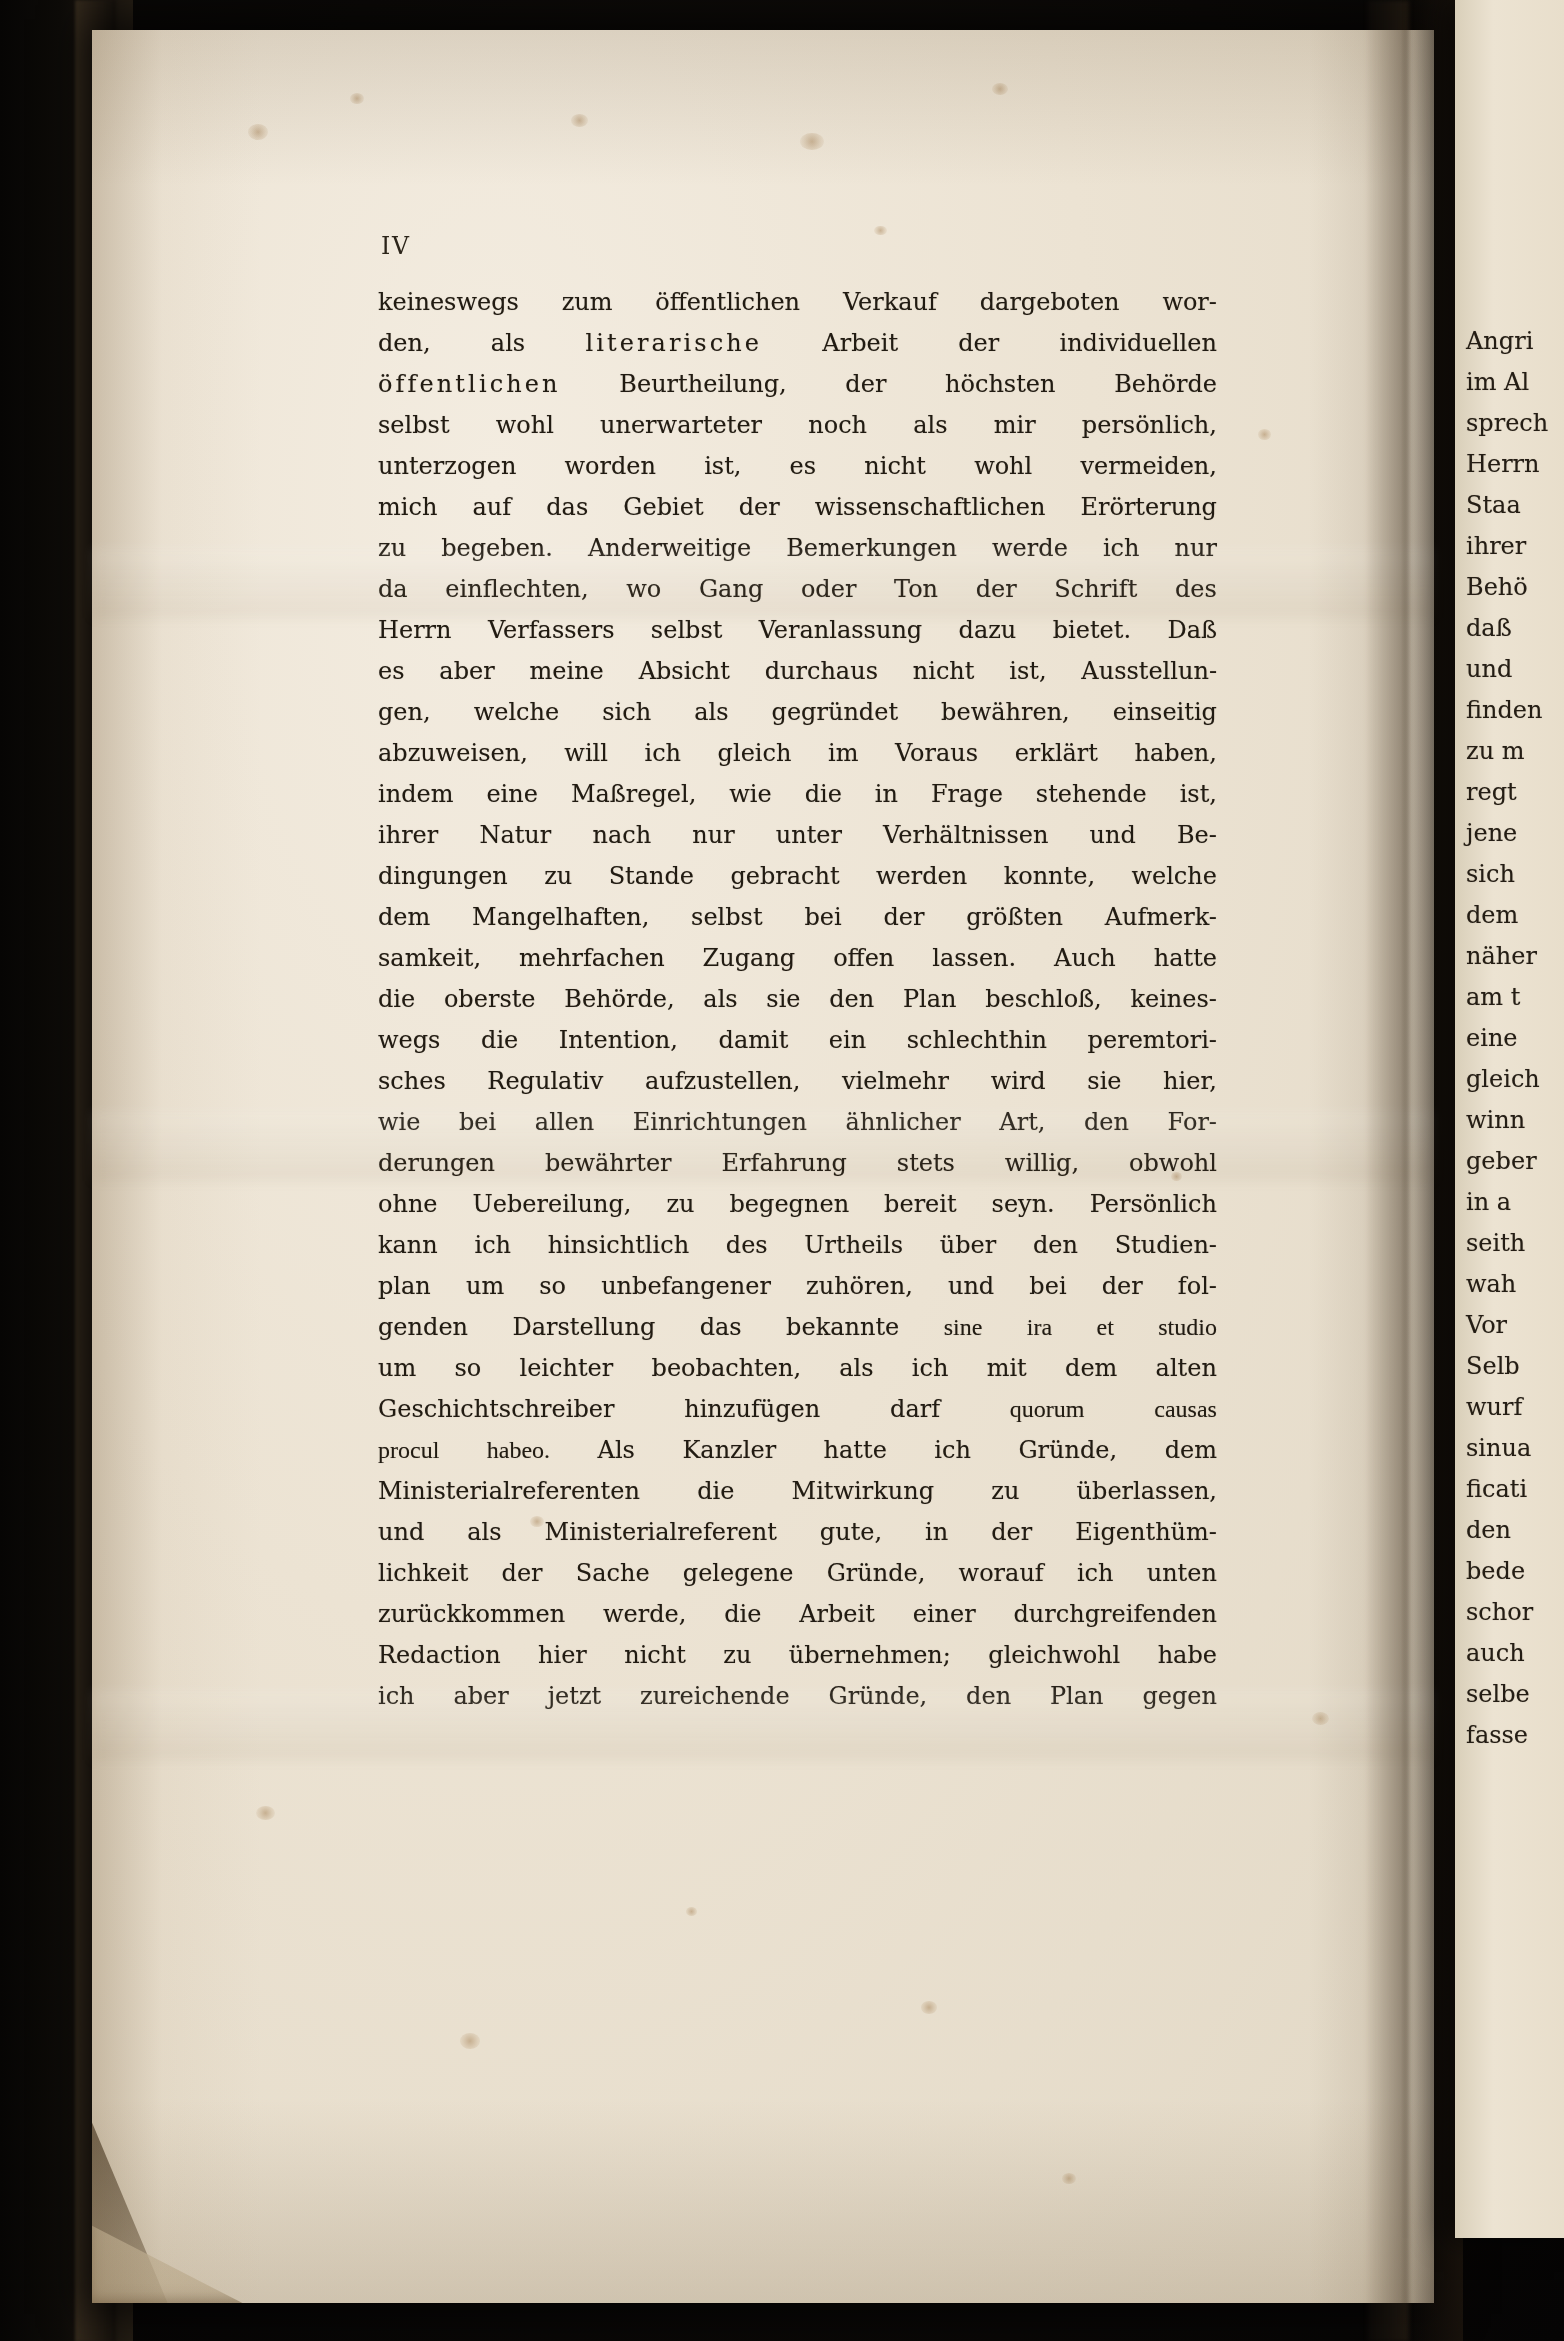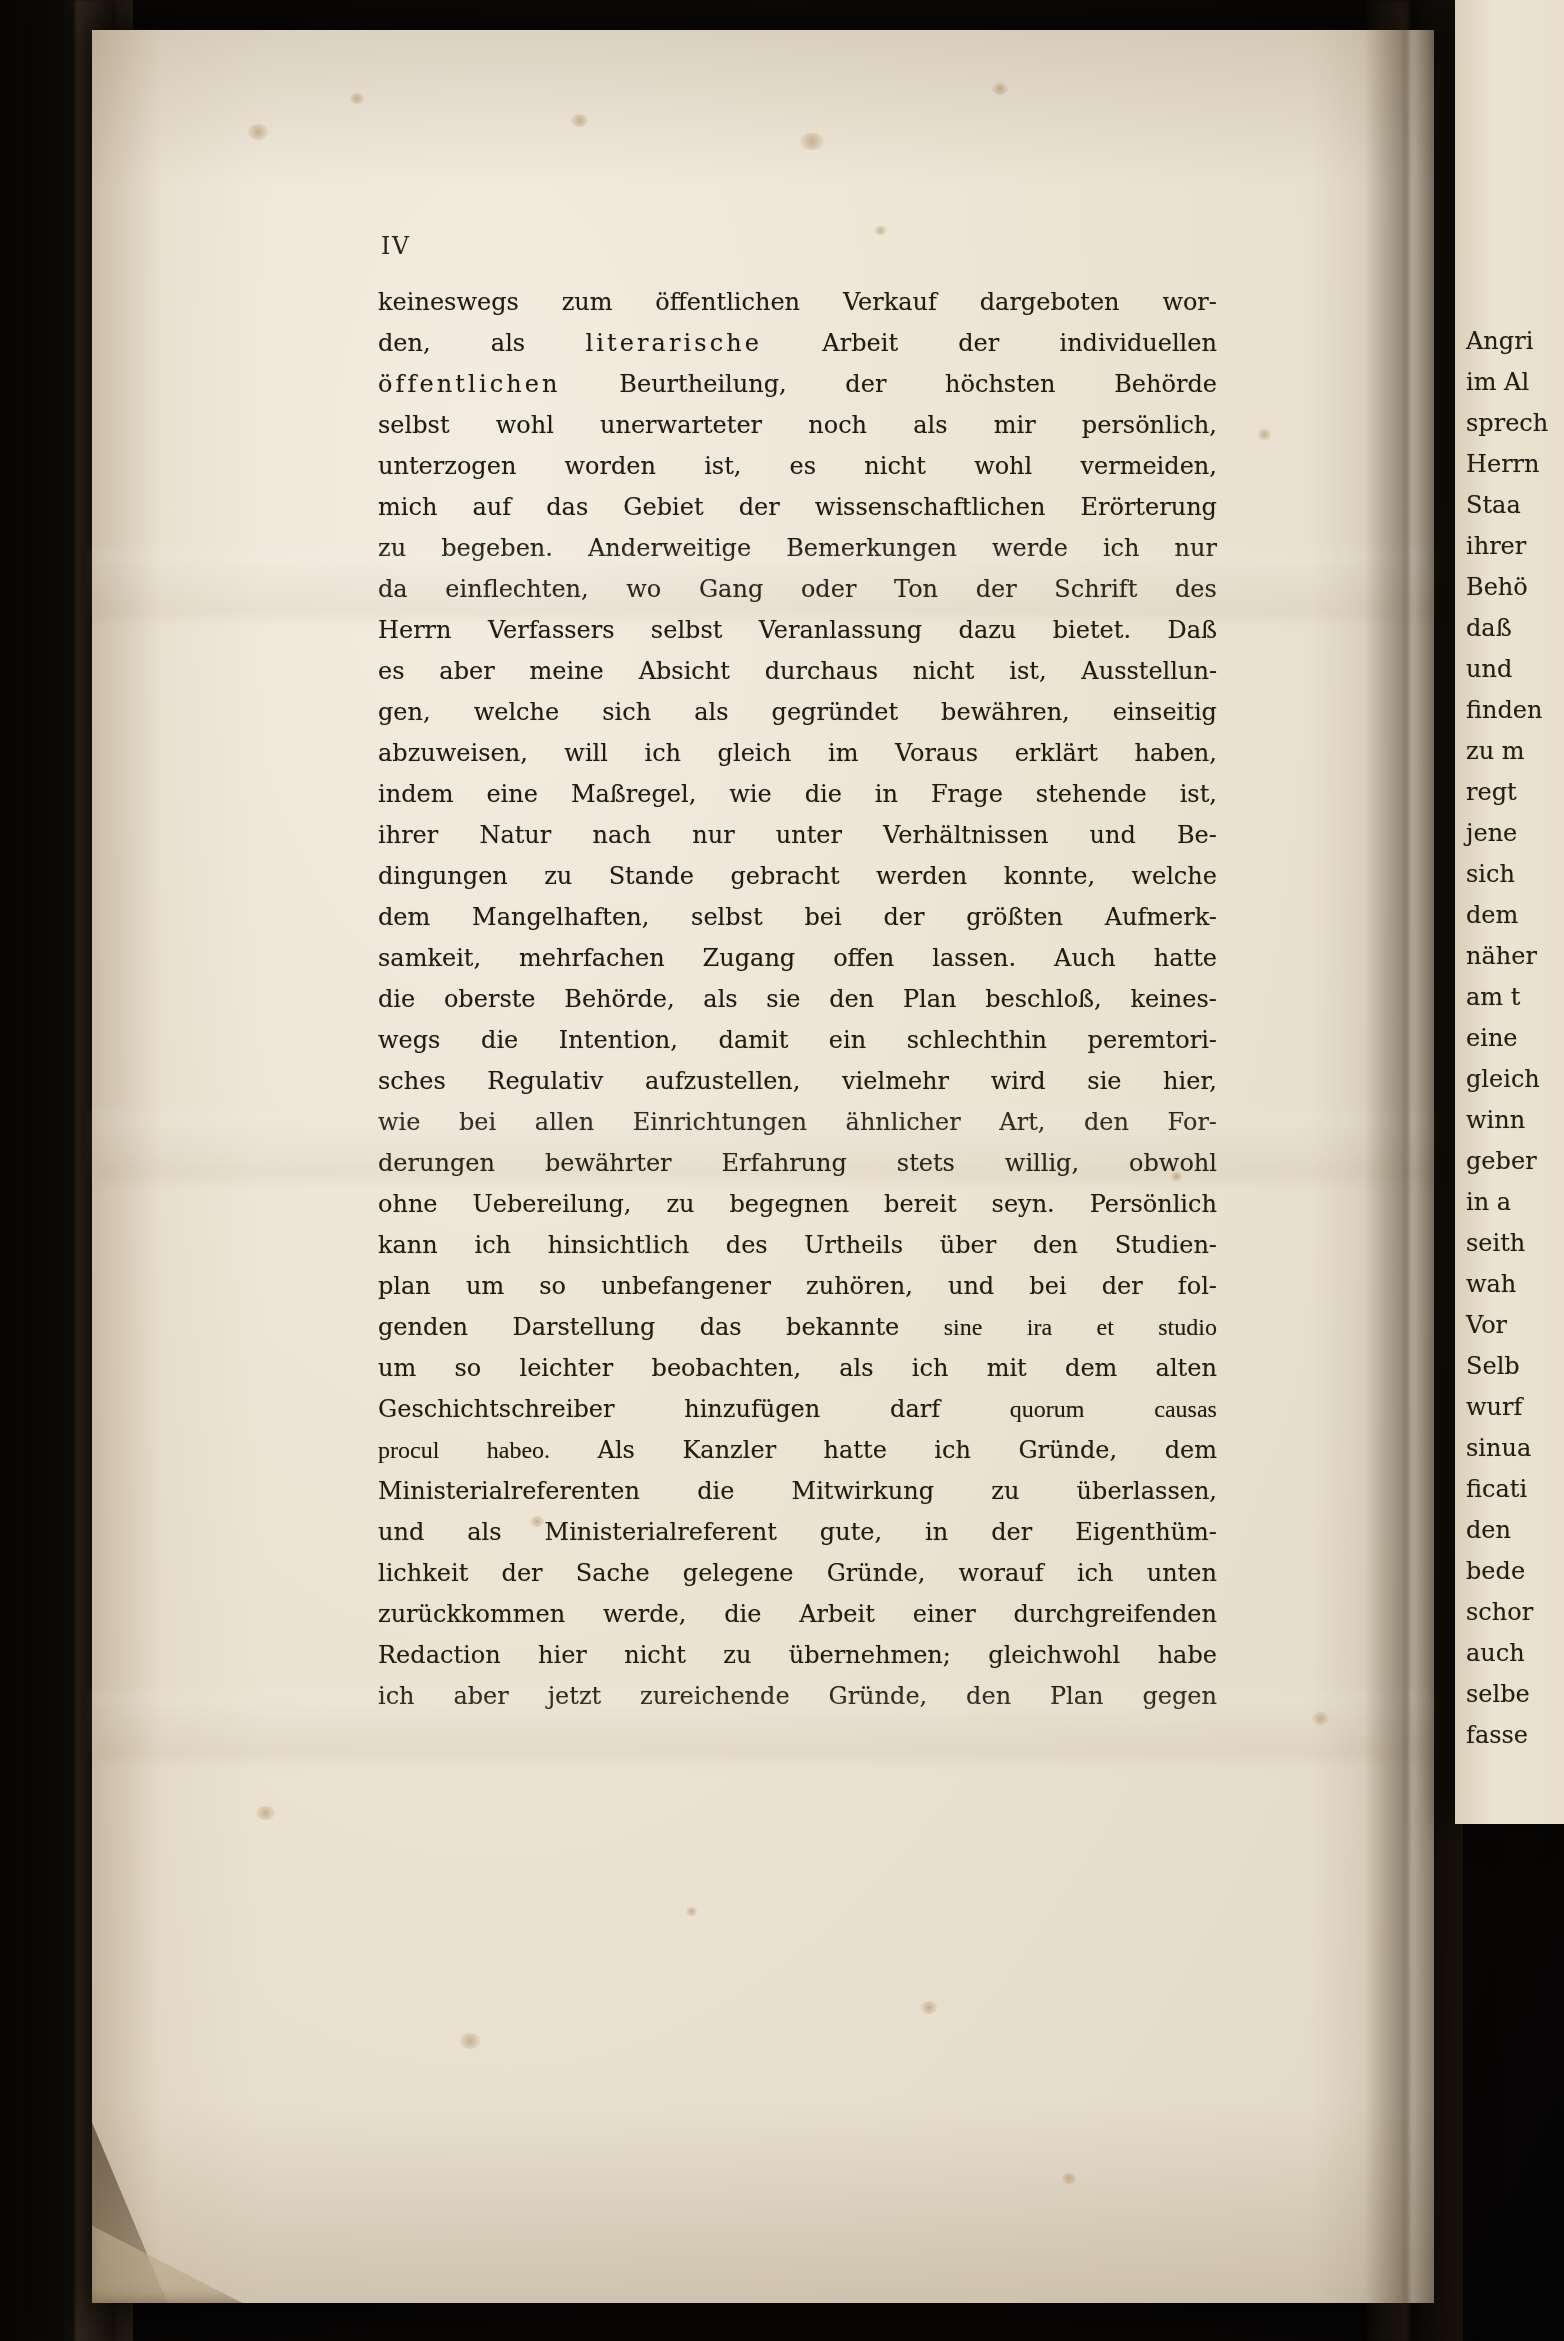--- a/index.html
+++ b/index.html
@@ -129,21 +129,21 @@
   .w { display: inline-block; }
   .sp-wide { letter-spacing: 3.1px; }
   .latin { font-family: "Liberation Serif", serif; }
 
   
   #rightpage {
     position: absolute;
     left: 1455px;
     top: 0px;
     width: 110px;
-    height: 1824px;
+    height: 2238px;
     background: linear-gradient(to right, #d9cfb9 0%, #ece3d2 35%, #e8decb 100%);
     box-shadow: -11px 0 28px rgba(0,0,0,0.55);
     overflow: hidden;
   }
   #rightcol {
     position: absolute;
     left: 11px;
     top: 327px;
     width: 102px;
   }

